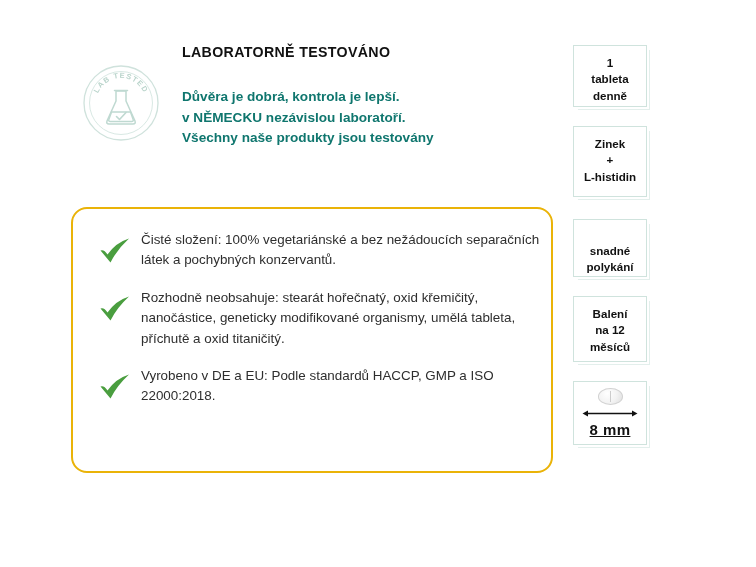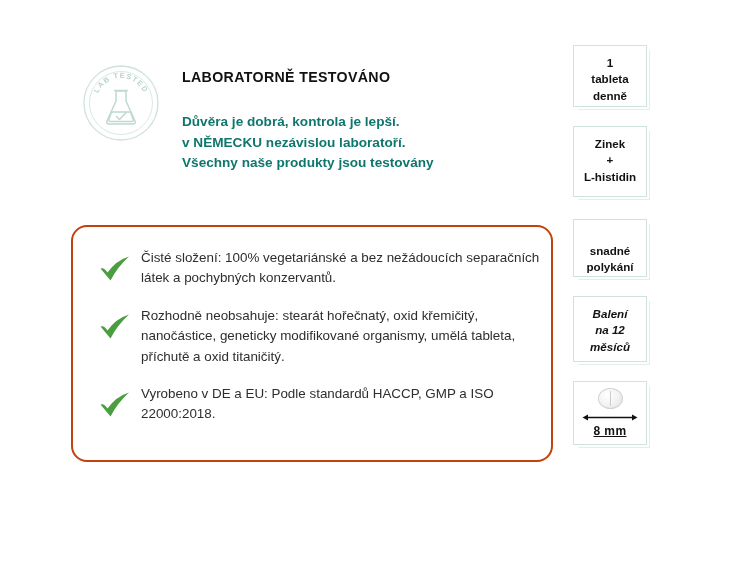--- a/index.html
+++ b/index.html
@@ -33,21 +33,20 @@
     width: 78px;
     height: 78px;
   }
   .lab-badge svg { display: block; }
 
   .top-text {
     position: absolute;
     left: 182px;
     top: 8px;
     width: 360px;
-    margin-top: 25px;
   }
   .top-heading {
     font-size: 14.2px;
     font-weight: bold;
     letter-spacing: 0.35px;
     color: #111111;
     line-height: 1.2;
     margin: 0 0 26px 0;
   }
   .top-body {
@@ -56,24 +55,24 @@
     color: #0f766e;
     line-height: 1.52;
     margin: 0;
   }
   .top-body span { display: block; }
 
   
   .feature-card {
     position: absolute;
     left: 71px;
-    top: 225px;
+    top: 207px;
     width: 482px;
-    height: 237px;
-    border: 2px solid #c2410c;
+    height: 266px;
+    border: 2px solid #eab308;
     border-radius: 16px;
     background: #ffffff;
     box-sizing: border-box;
   }
 
   .feature-list {
     position: absolute;
     left: 16px;
     top: 20px;
     right: 10px;
@@ -133,21 +132,21 @@
     border-right: 1.5px solid #e3efec;
     border-bottom: 1.5px solid #e3efec;
     pointer-events: none;
     z-index: -1;
   }
   .info-box span { display: block; }
 
   .box-1 { height: 62px; }
   .box-2 { height: 71px; margin-bottom: 22px; }
   .box-3 { height: 58px; padding-top: 23px; }
-  .box-4 { height: 66px; font-style: italic; }
+  .box-4 { height: 66px; }
   .box-5 { height: 64px; padding: 6px 3px 4px; }
 
   
   .tablet-graphic {
     display: flex;
     flex-direction: column;
     align-items: center;
     justify-content: center;
     height: 100%;
   }
@@ -166,21 +165,21 @@
     left: 50%;
     top: 2px;
     bottom: 2px;
     width: 1px;
     margin-left: -0.5px;
     background: #cccccc;
   }
   .arrow-row { line-height: 0; margin-bottom: 1px; }
   .arrow-row svg { display: block; }
   .mm-label {
-    font-size: 12px;
+    font-size: 15px;
     font-weight: bold;
     color: #111111;
     letter-spacing: 0.4px;
     text-decoration: underline;
   }
 </style>
 </head>
 <body>
 
 <div class="top-section">

